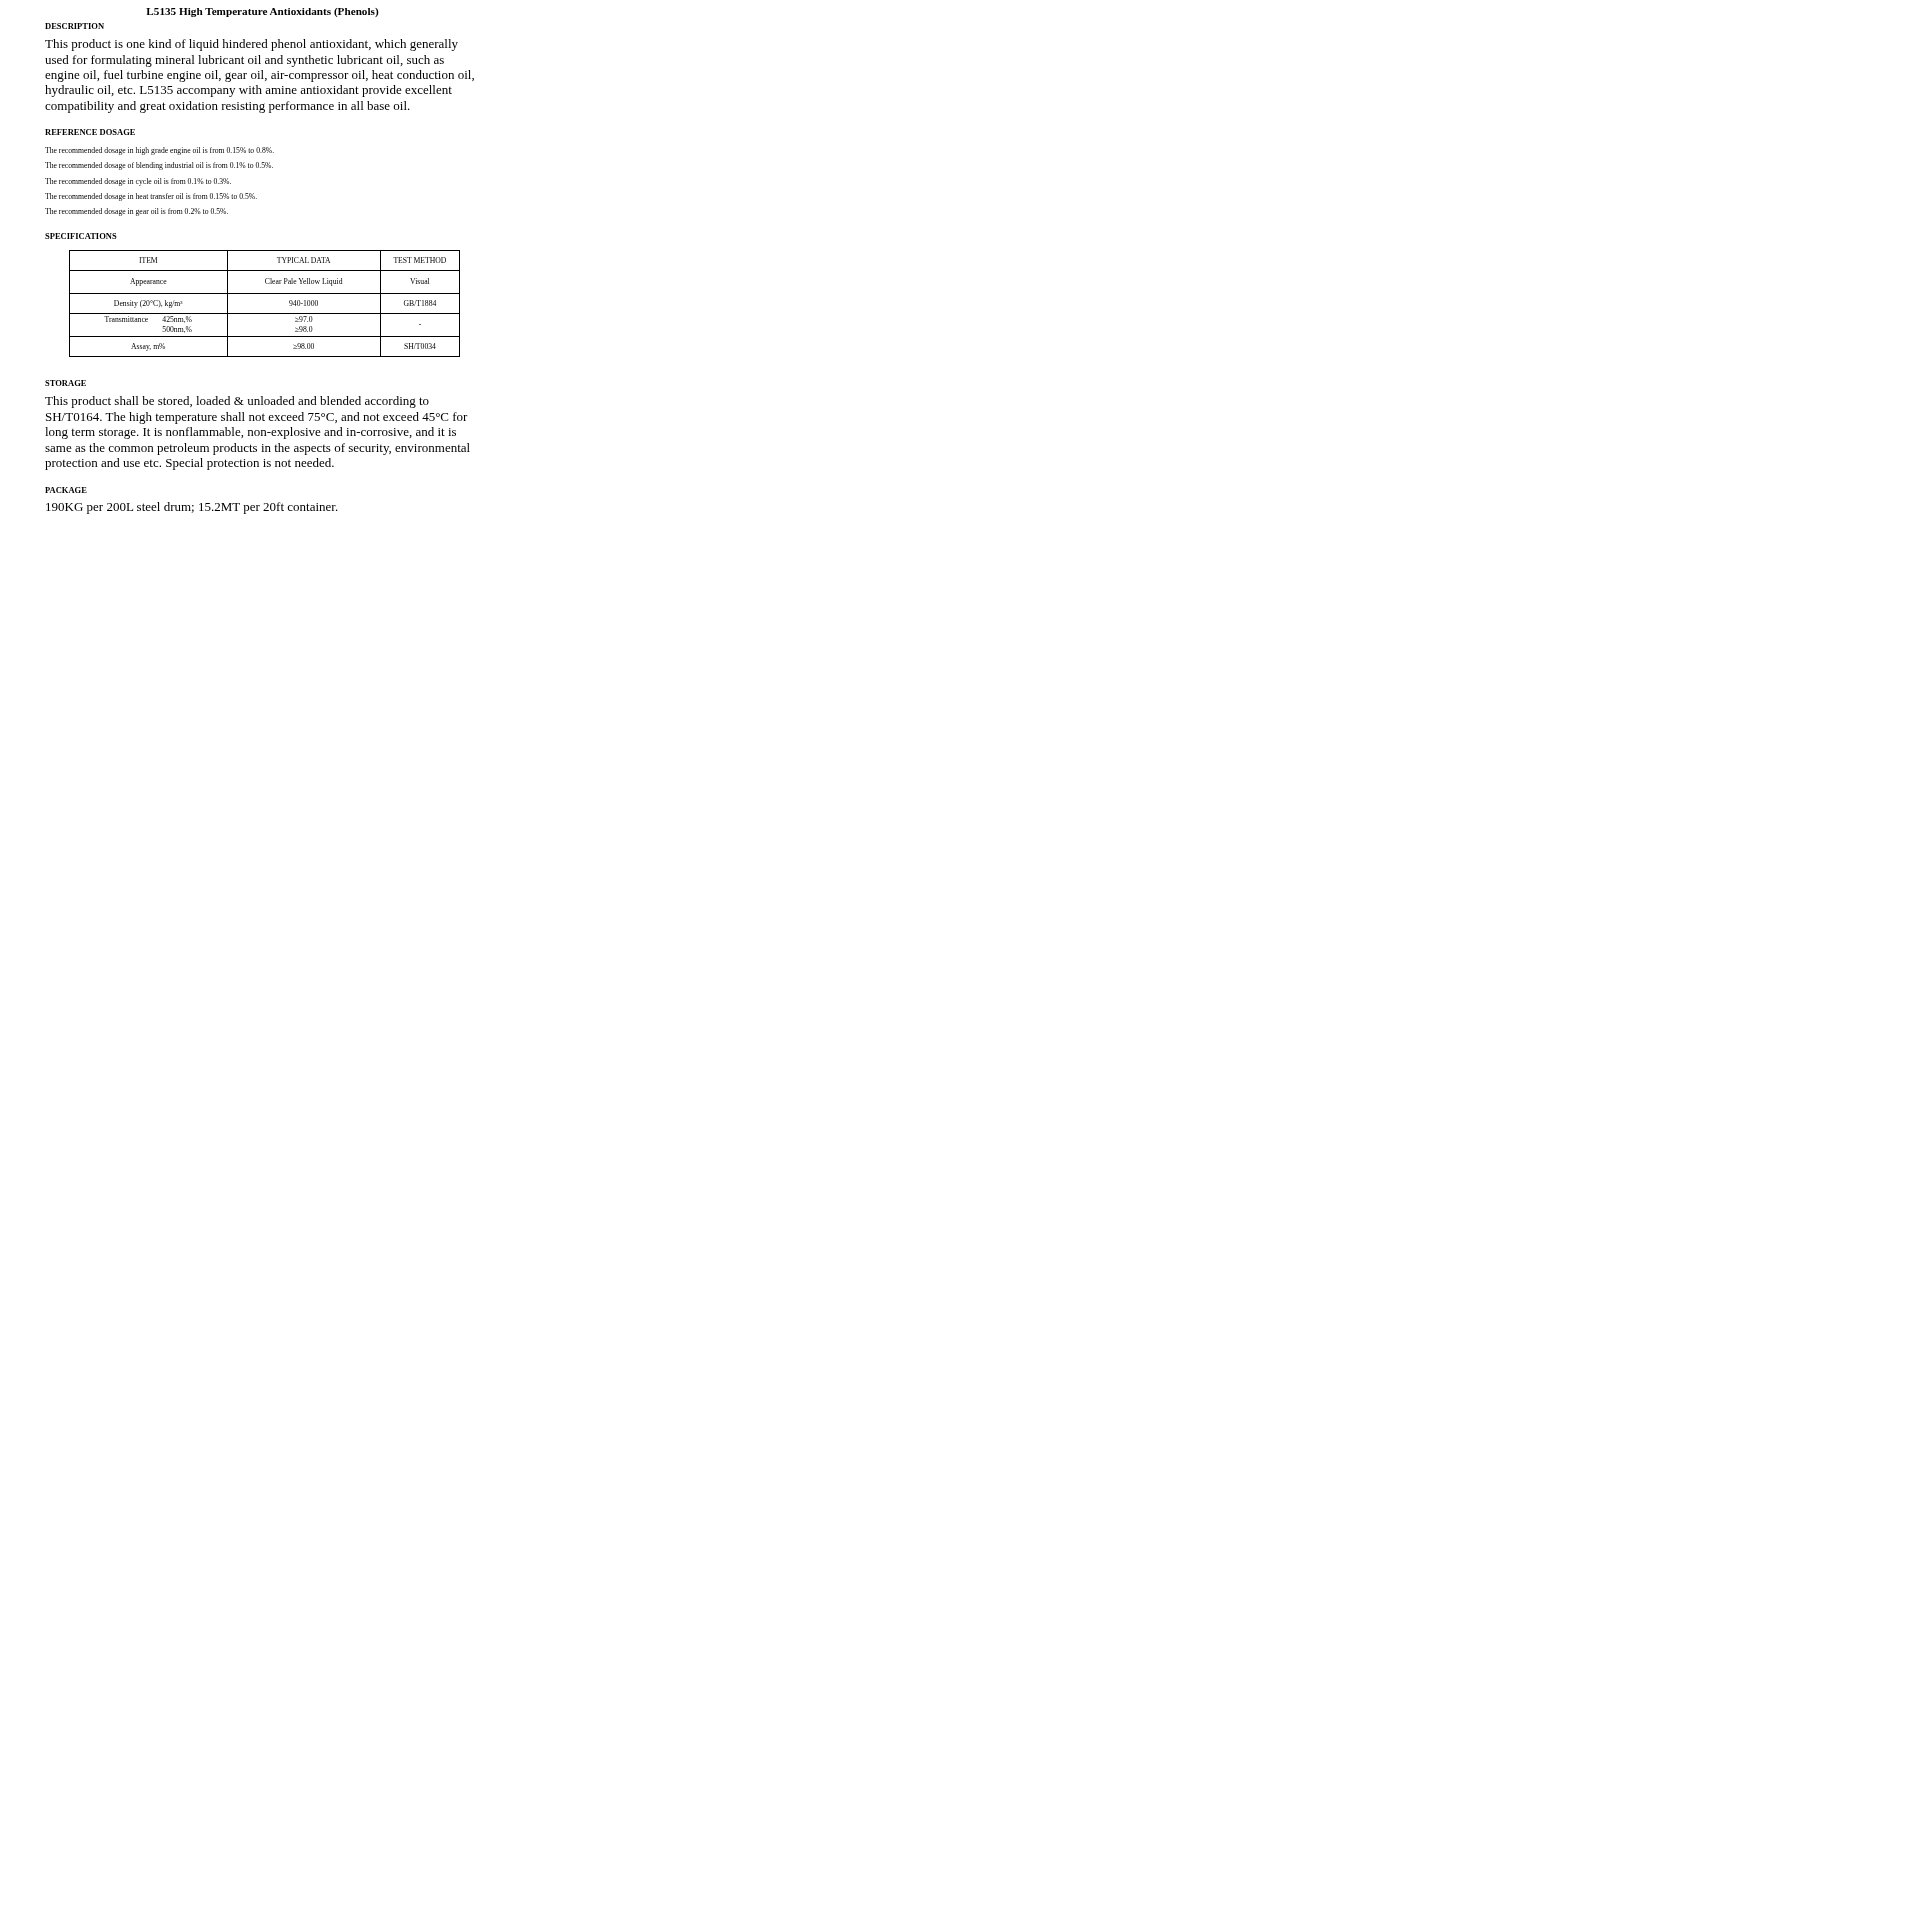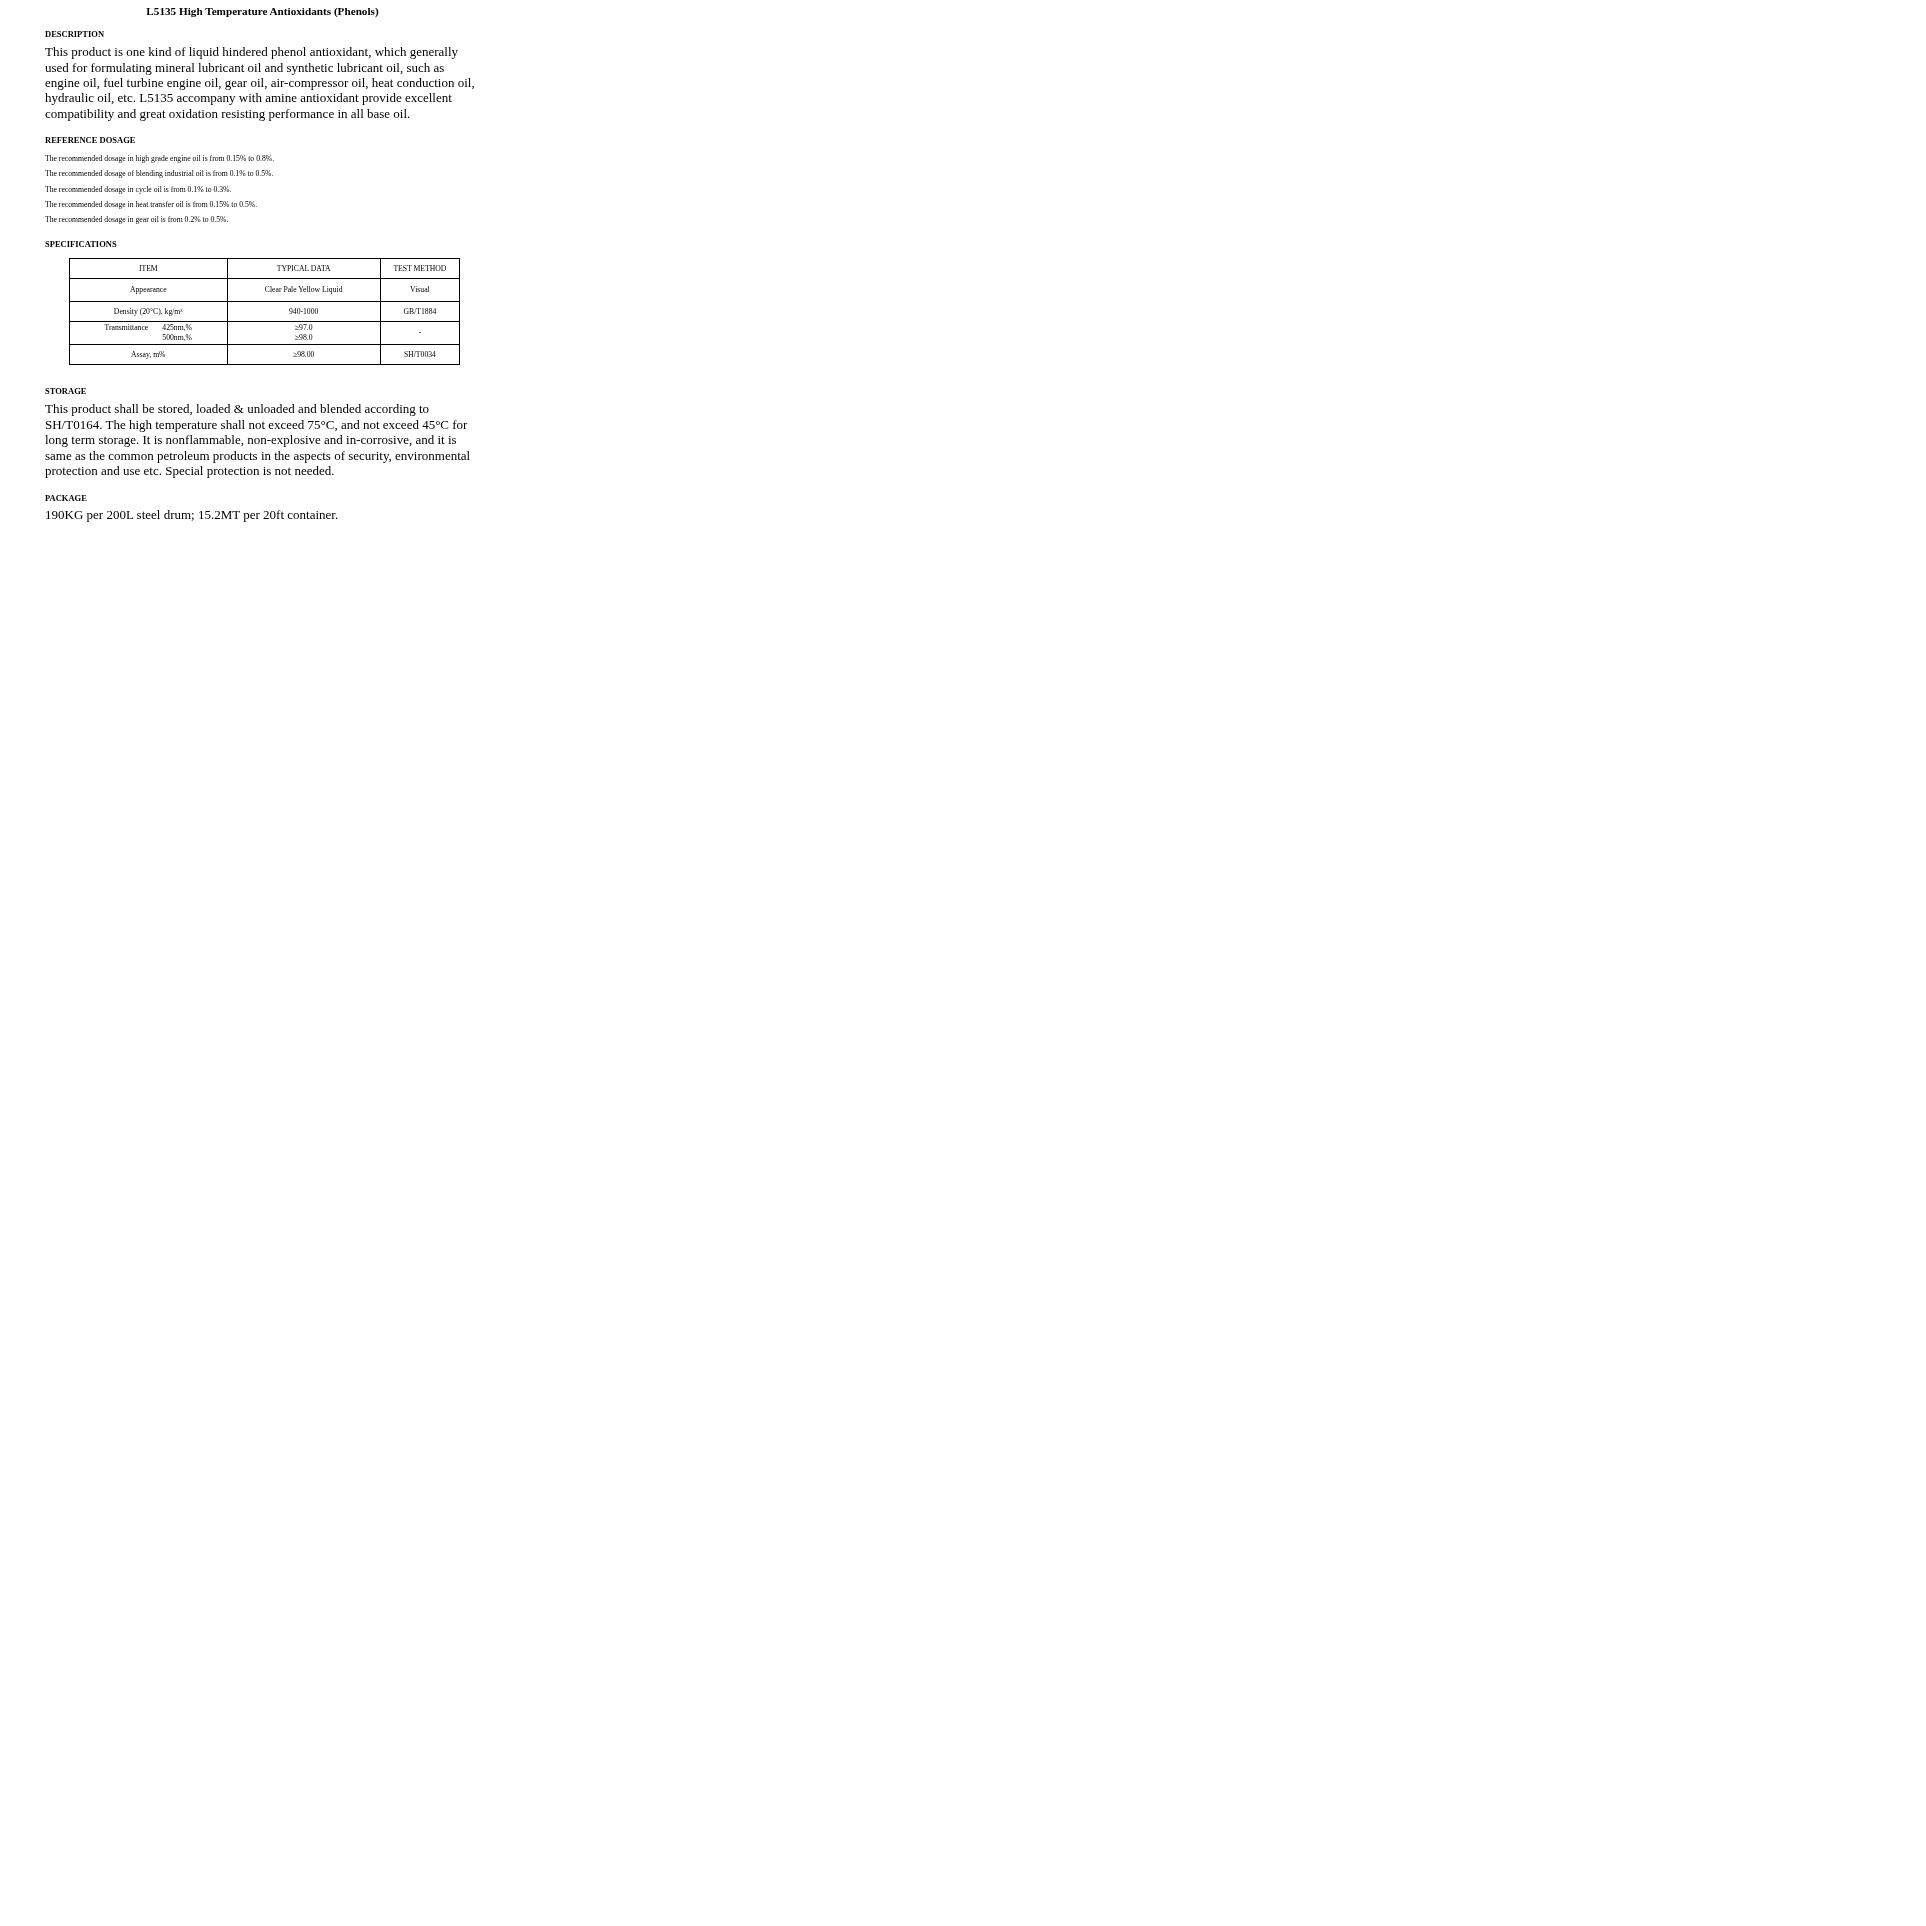--- a/index.html
+++ b/index.html
@@ -14,21 +14,21 @@
   .page {
     width: 520px;
     height: 561px;
     padding: 5.4px 40px 0 45px;
   }
   h1.doc-title {
     text-align: center;
     font-size: 11.2px;
     font-weight: bold;
     line-height: 13px;
-    margin-bottom: 12px;
+    margin-bottom: 4px;
   }
   h2.sec-heading {
     font-size: 8.5px;
     font-weight: bold;
     line-height: 9.6px;
   }
   .body-text {
     font-size: 13px;
     line-height: 15.4px;
     max-width: 435px;

